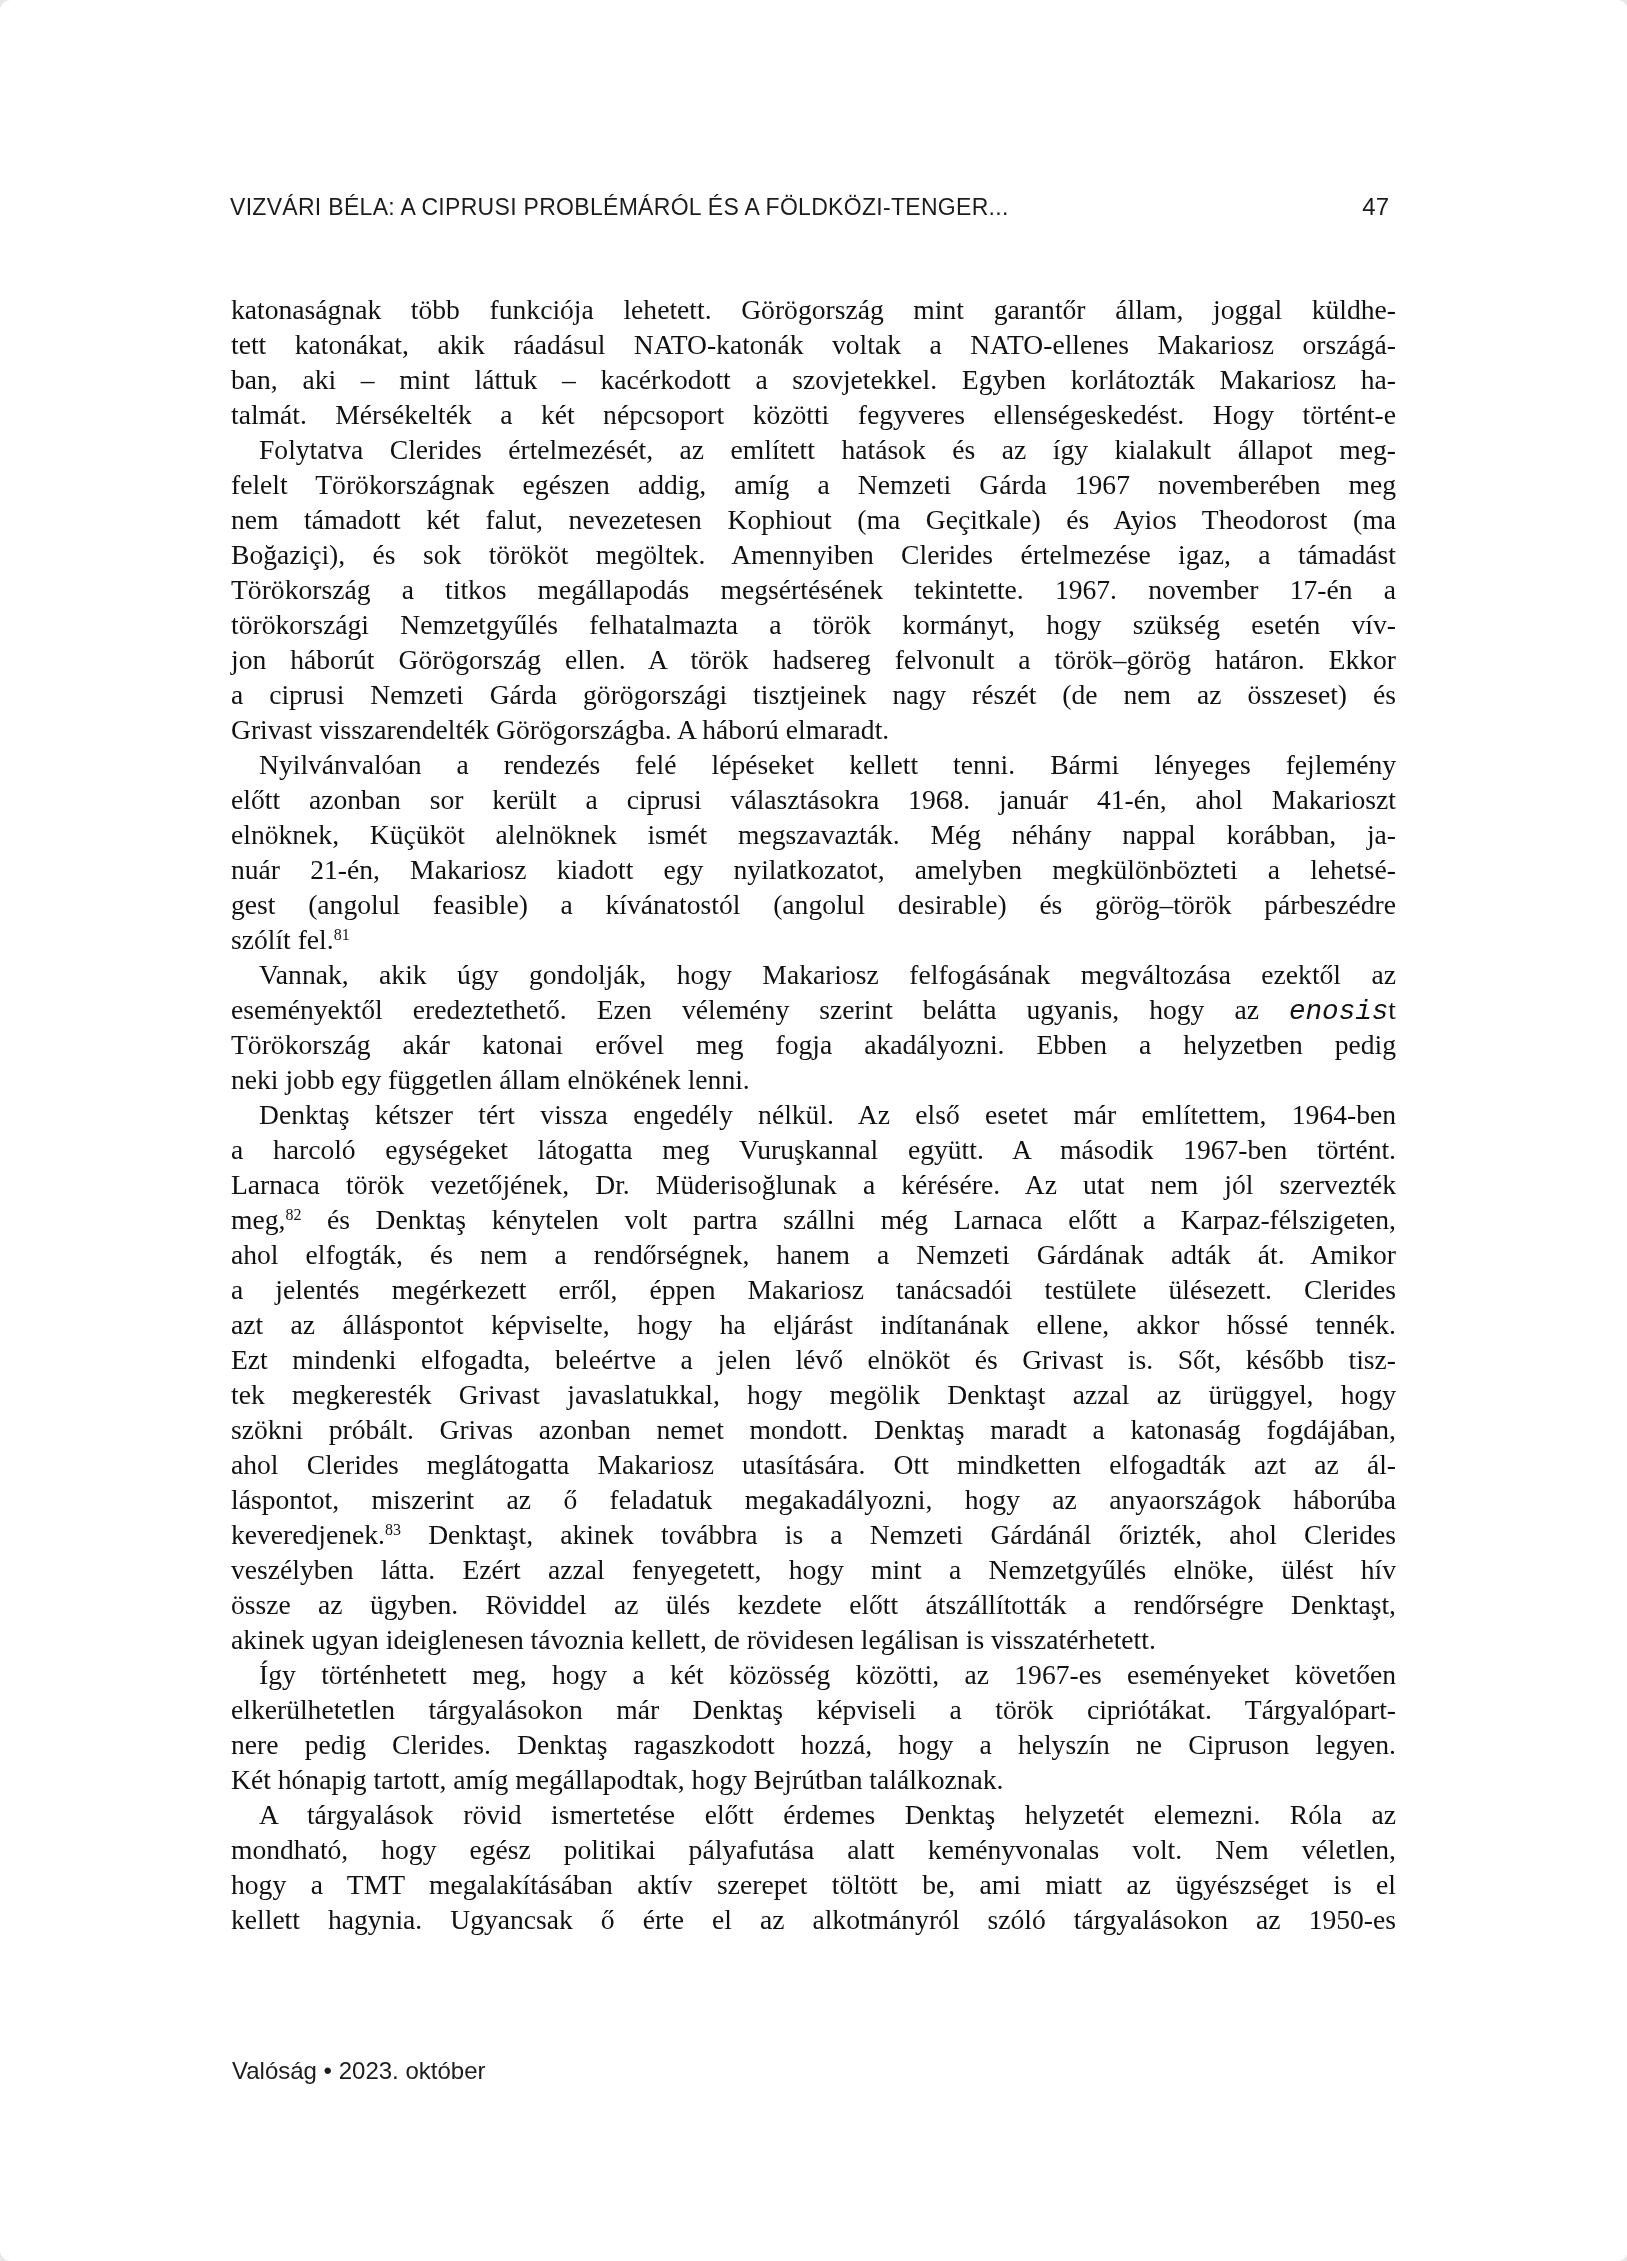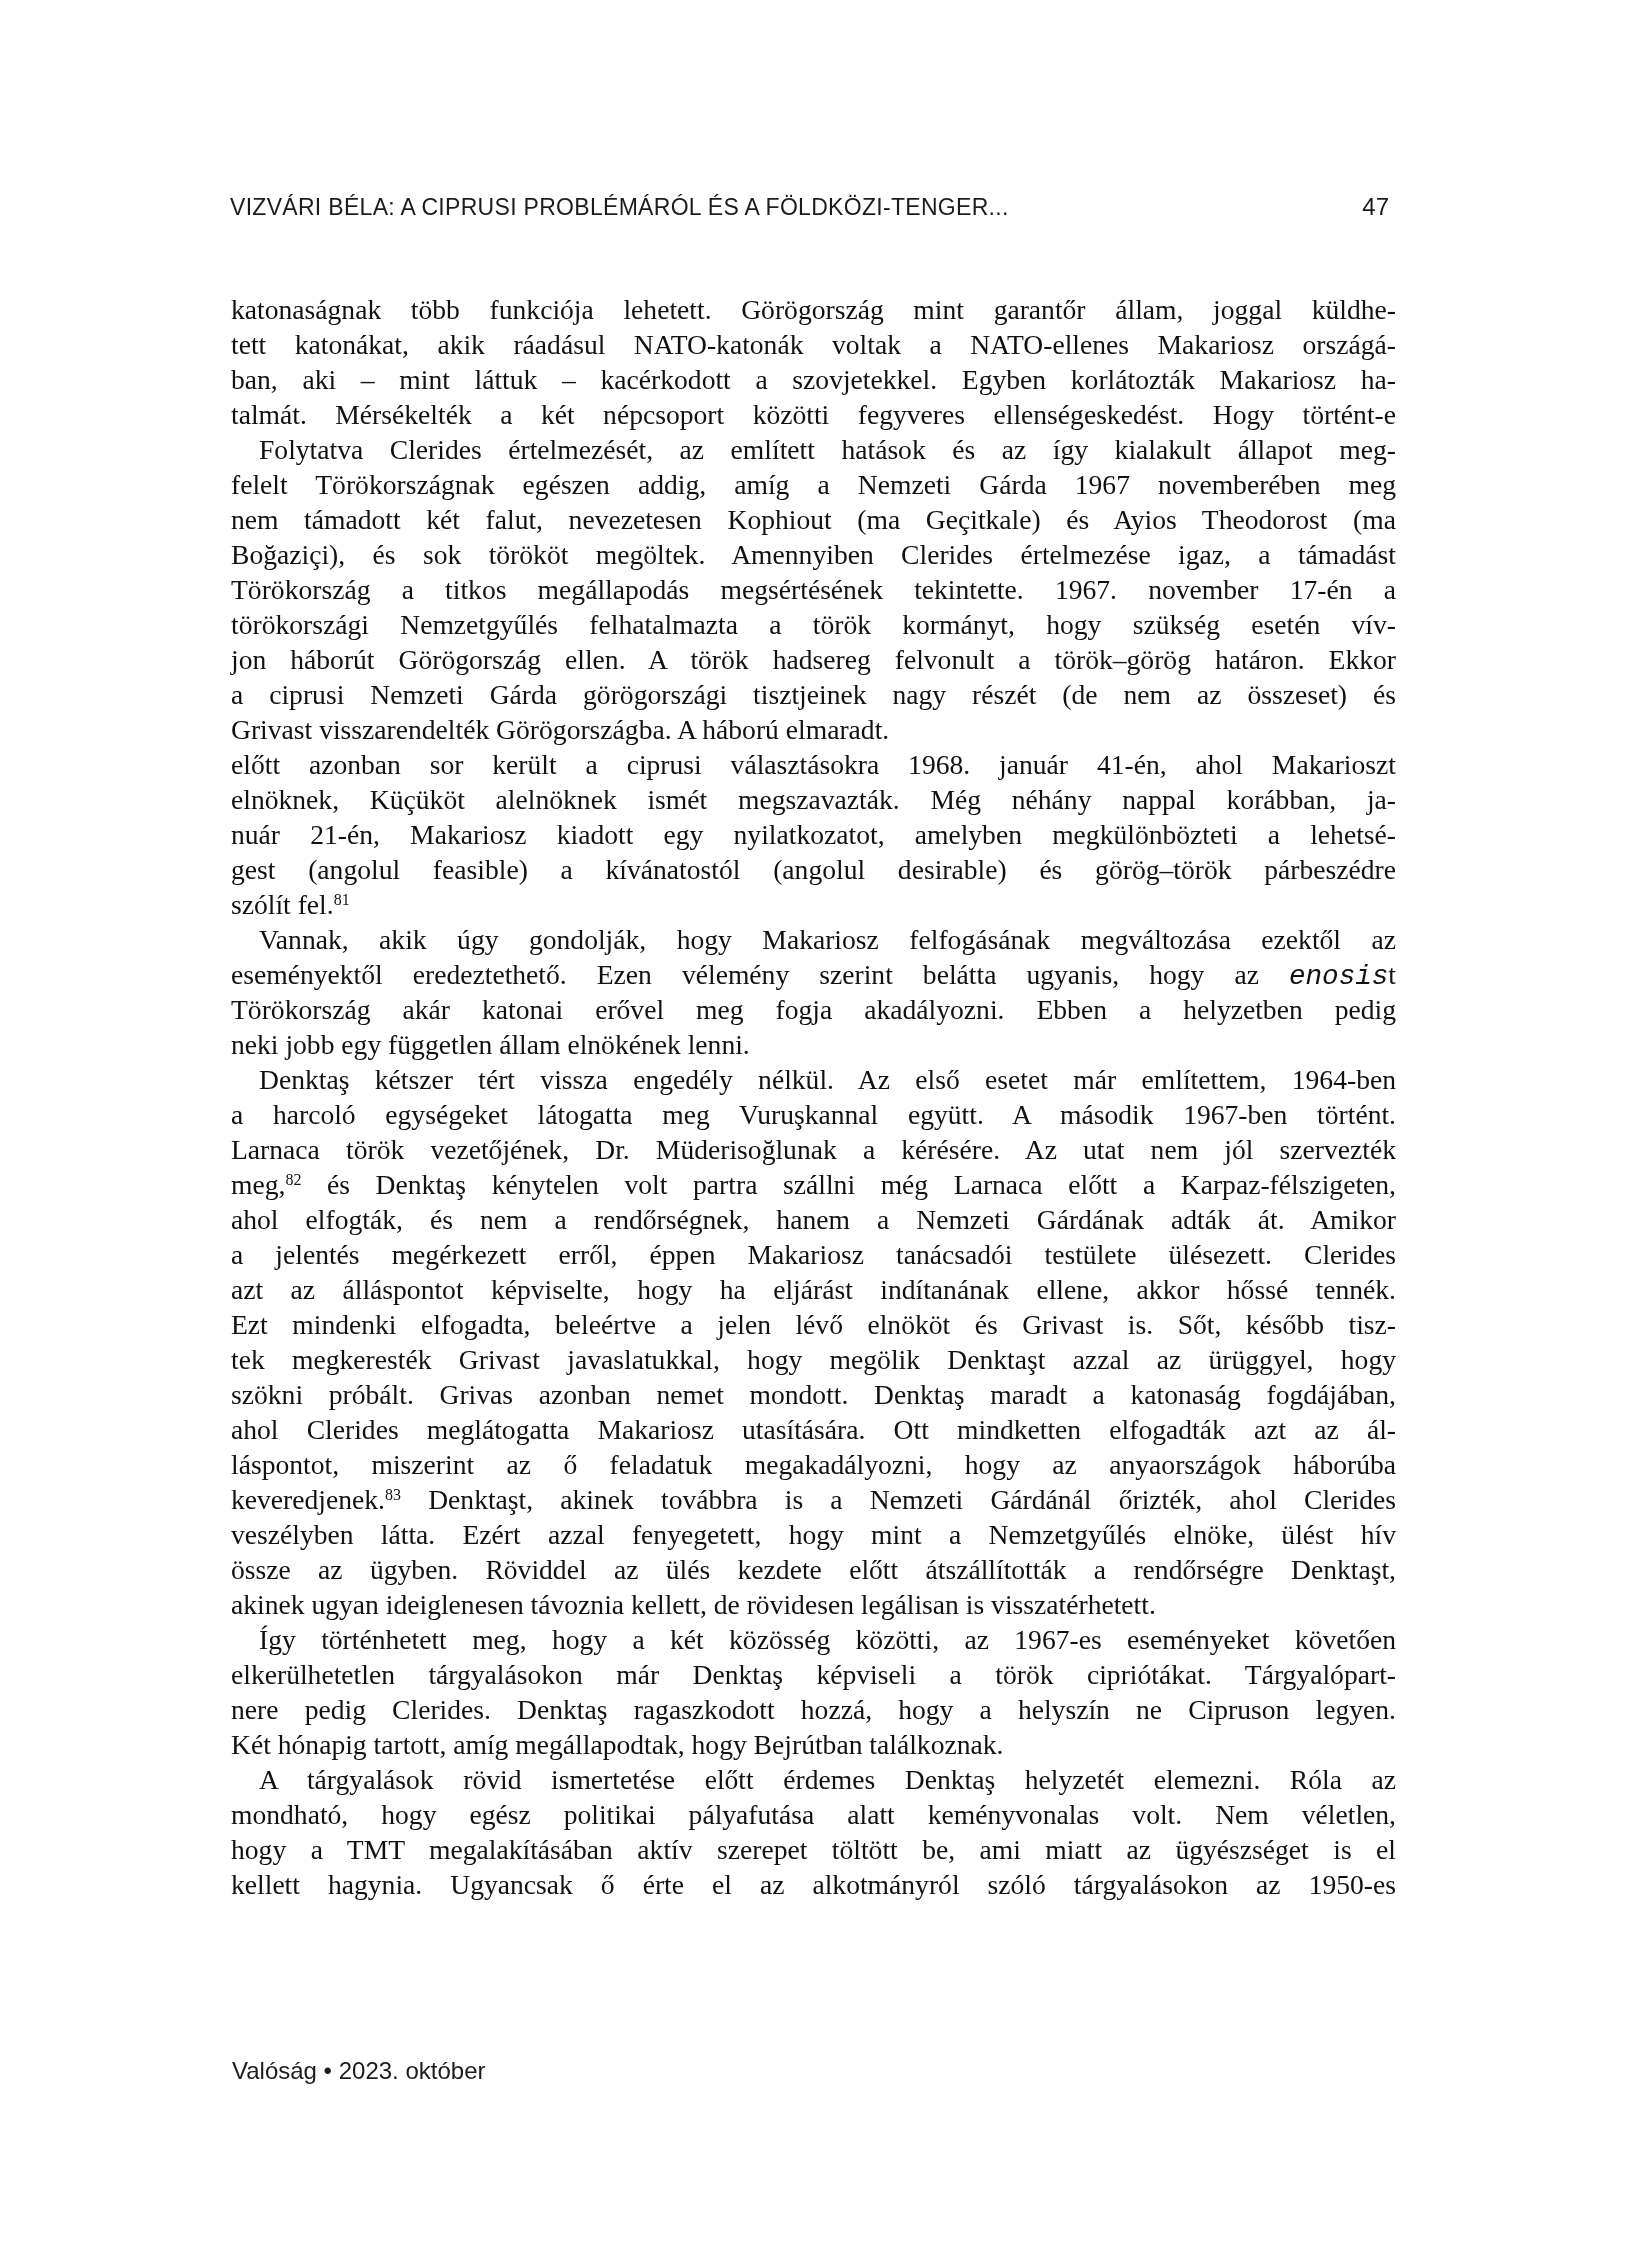--- a/index.html
+++ b/index.html
@@ -2,20 +2,21 @@
 <html lang="hu" style="font-size:12.3px"><head>
 <meta charset="utf-8">
 <style>
   html,body{margin:0;padding:0;background:#e8e8e8;}
   .page{
     position:relative;
     width:1628px;height:2261px;
     background:#ffffff;
     margin:0 auto;
     overflow:hidden;
+    border-radius:11px;
   }
   .running-header{
     position:absolute;
     left:230px;top:193px;width:1159px;
     display:flex;justify-content:space-between;align-items:baseline;
     font-family:"Liberation Sans",sans-serif;
     font-size:23px;
     letter-spacing:0.3px;
     color:#1c1c1c;
     white-space:nowrap;
@@ -81,20 +82,21 @@
       <div class="line">talmát. Mérsékelték a két népcsoport közötti fegyveres ellenségeskedést. Hogy történt-e</div>
       <div class="line indent">Folytatva Clerides értelmezését, az említett hatások és az így kialakult állapot meg-</div>
       <div class="line">felelt Törökországnak egészen addig, amíg a Nemzeti Gárda 1967 novemberében meg</div>
       <div class="line">nem támadott két falut, nevezetesen Kophiout (ma Geçitkale) és Ayios Theodorost (ma</div>
       <div class="line">Boğaziçi), és sok törököt megöltek. Amennyiben Clerides értelmezése igaz, a támadást</div>
       <div class="line">Törökország a titkos megállapodás megsértésének tekintette. 1967. november 17-én a</div>
       <div class="line">törökországi Nemzetgyűlés felhatalmazta a török kormányt, hogy szükség esetén vív-</div>
       <div class="line">jon háborút Görögország ellen. A török hadsereg felvonult a török–görög határon. Ekkor</div>
       <div class="line">a ciprusi Nemzeti Gárda görögországi tisztjeinek nagy részét (de nem az összeset) és</div>
       <div class="line para-end">Grivast visszarendelték Görögországba. A háború elmaradt.</div>
+      <div class="line indent">Nyilvánvalóan a rendezés felé lépéseket kellett tenni. Bármi lényeges fejlemény</div>
       <div class="line">előtt azonban sor került a ciprusi választásokra 1968. január 41-én, ahol Makarioszt</div>
       <div class="line">elnöknek, Küçüköt alelnöknek ismét megszavazták. Még néhány nappal korábban, ja-</div>
       <div class="line">nuár 21-én, Makariosz kiadott egy nyilatkozatot, amelyben megkülönbözteti a lehetsé-</div>
       <div class="line">gest (angolul feasible) a kívánatostól (angolul desirable) és görög–török párbeszédre</div>
       <div class="line para-end">szólít fel.<sup>81</sup></div>
       <div class="line indent">Vannak, akik úgy gondolják, hogy Makariosz felfogásának megváltozása ezektől az</div>
       <div class="line">eseményektől eredeztethető. Ezen vélemény szerint belátta ugyanis, hogy az <em>enosis</em>t</div>
       <div class="line">Törökország akár katonai erővel meg fogja akadályozni. Ebben a helyzetben pedig</div>
       <div class="line para-end">neki jobb egy független állam elnökének lenni.</div>
       <div class="line indent">Denktaş kétszer tért vissza engedély nélkül. Az első esetet már említettem, 1964-ben</div>

